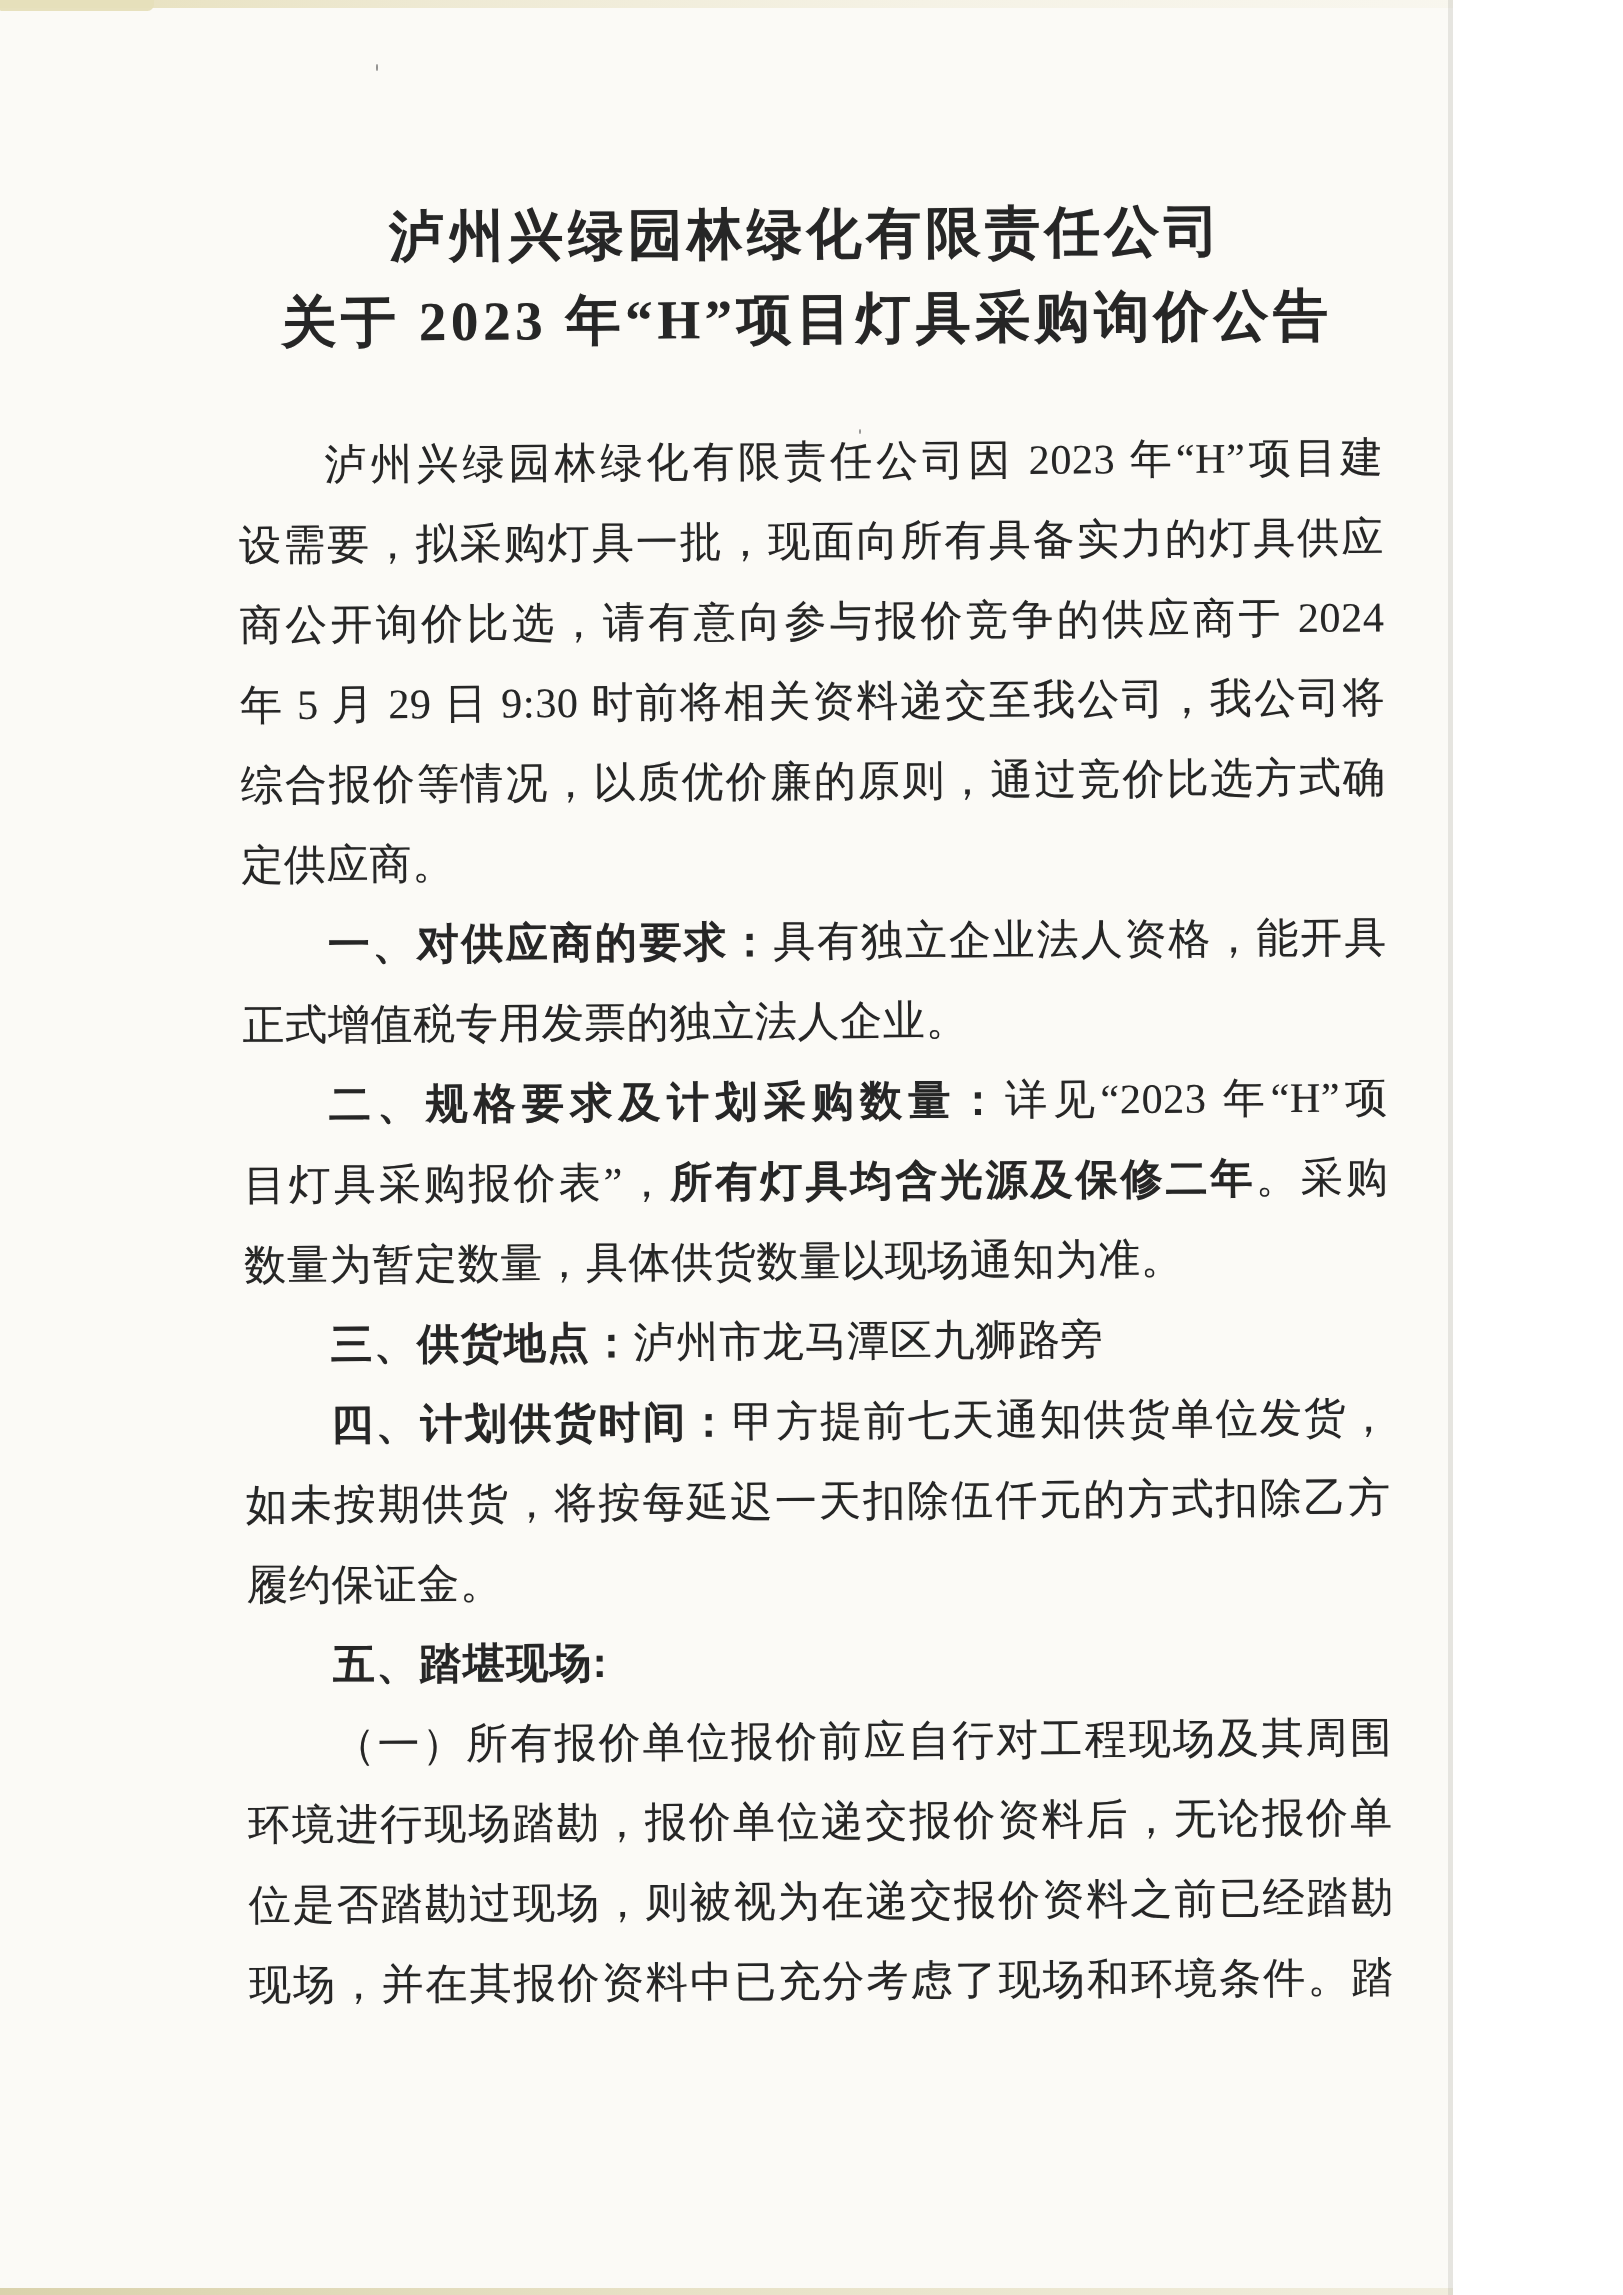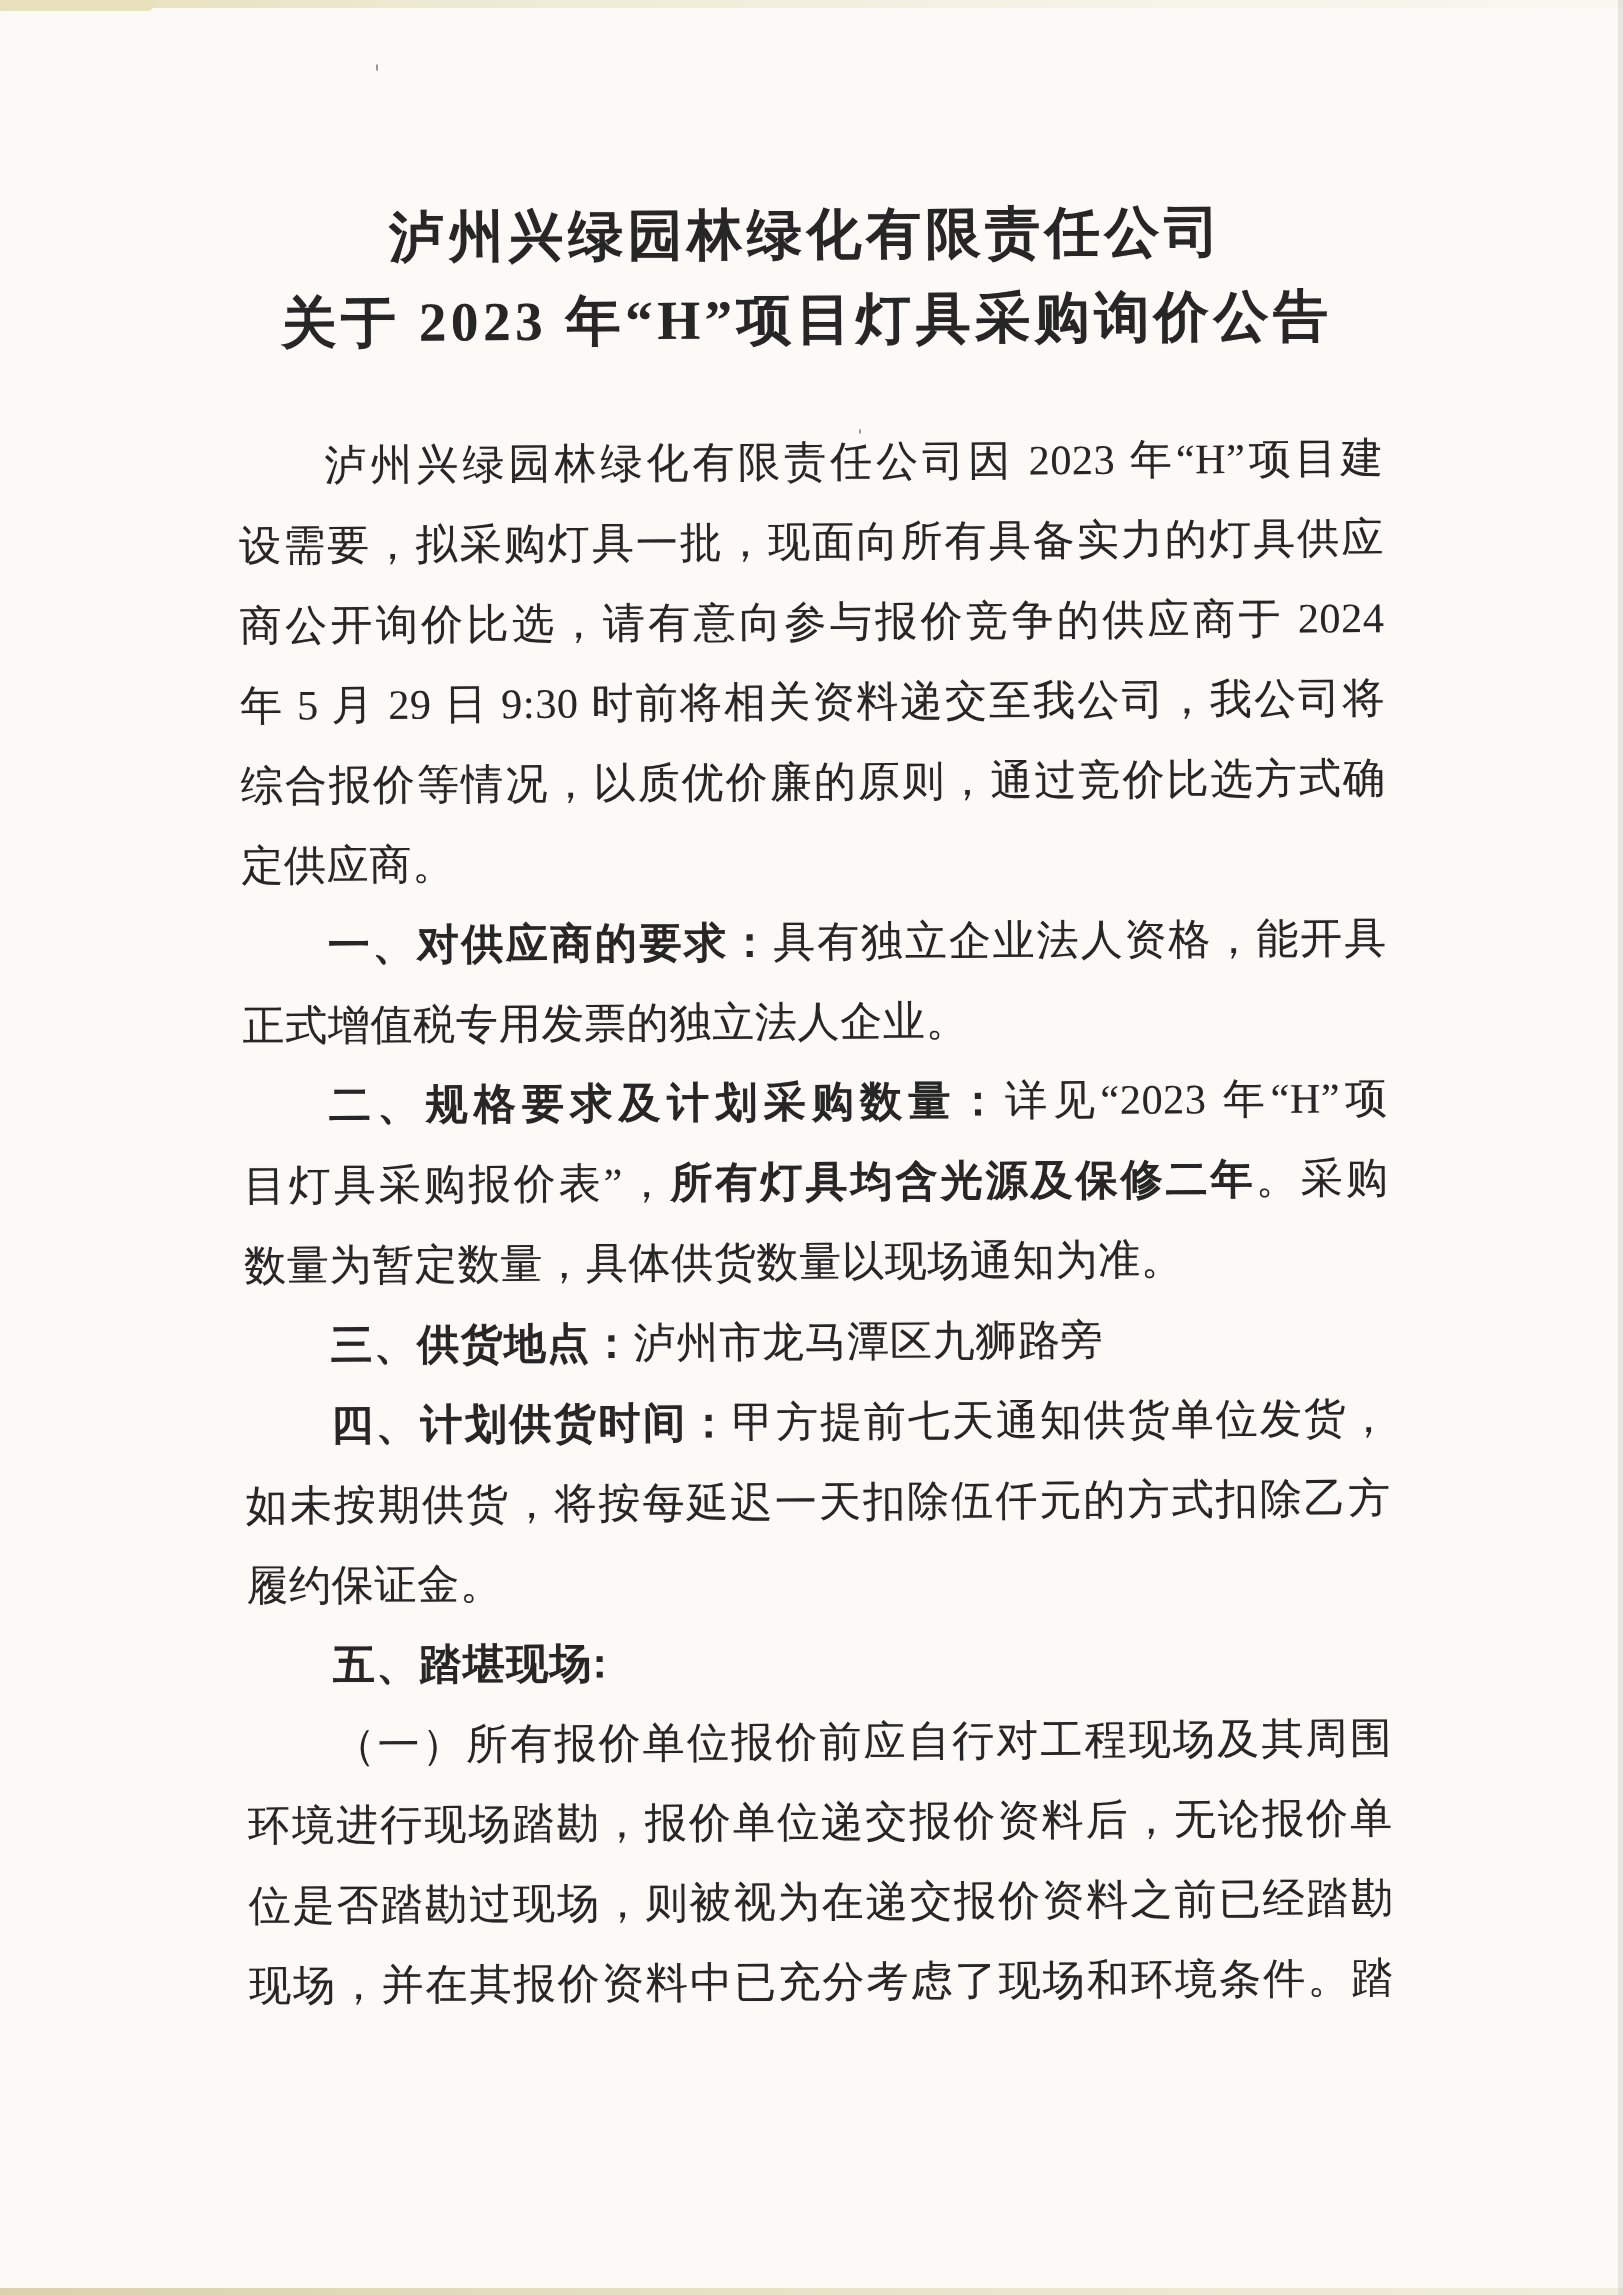--- a/index.html
+++ b/index.html
@@ -4,21 +4,21 @@
 <style>
   :root {
     --bg: #fbfaf6;
     --ink: #262626;
     --edge: #e6dfba;
   }
   * { margin: 0; padding: 0; box-sizing: border-box; }
   html, body { background: #ffffff; }
   .sheet {
     position: relative;
-    width: 1623px;
+    width: 1453px;
     height: 2295px;
     background: var(--bg);
     overflow: hidden;
     font-family: "Liberation Serif", "DejaVu Serif", serif;
     color: var(--ink);
   }
   .tilt {
     position: absolute;
     inset: 0;
     transform: rotate(-0.4deg);

